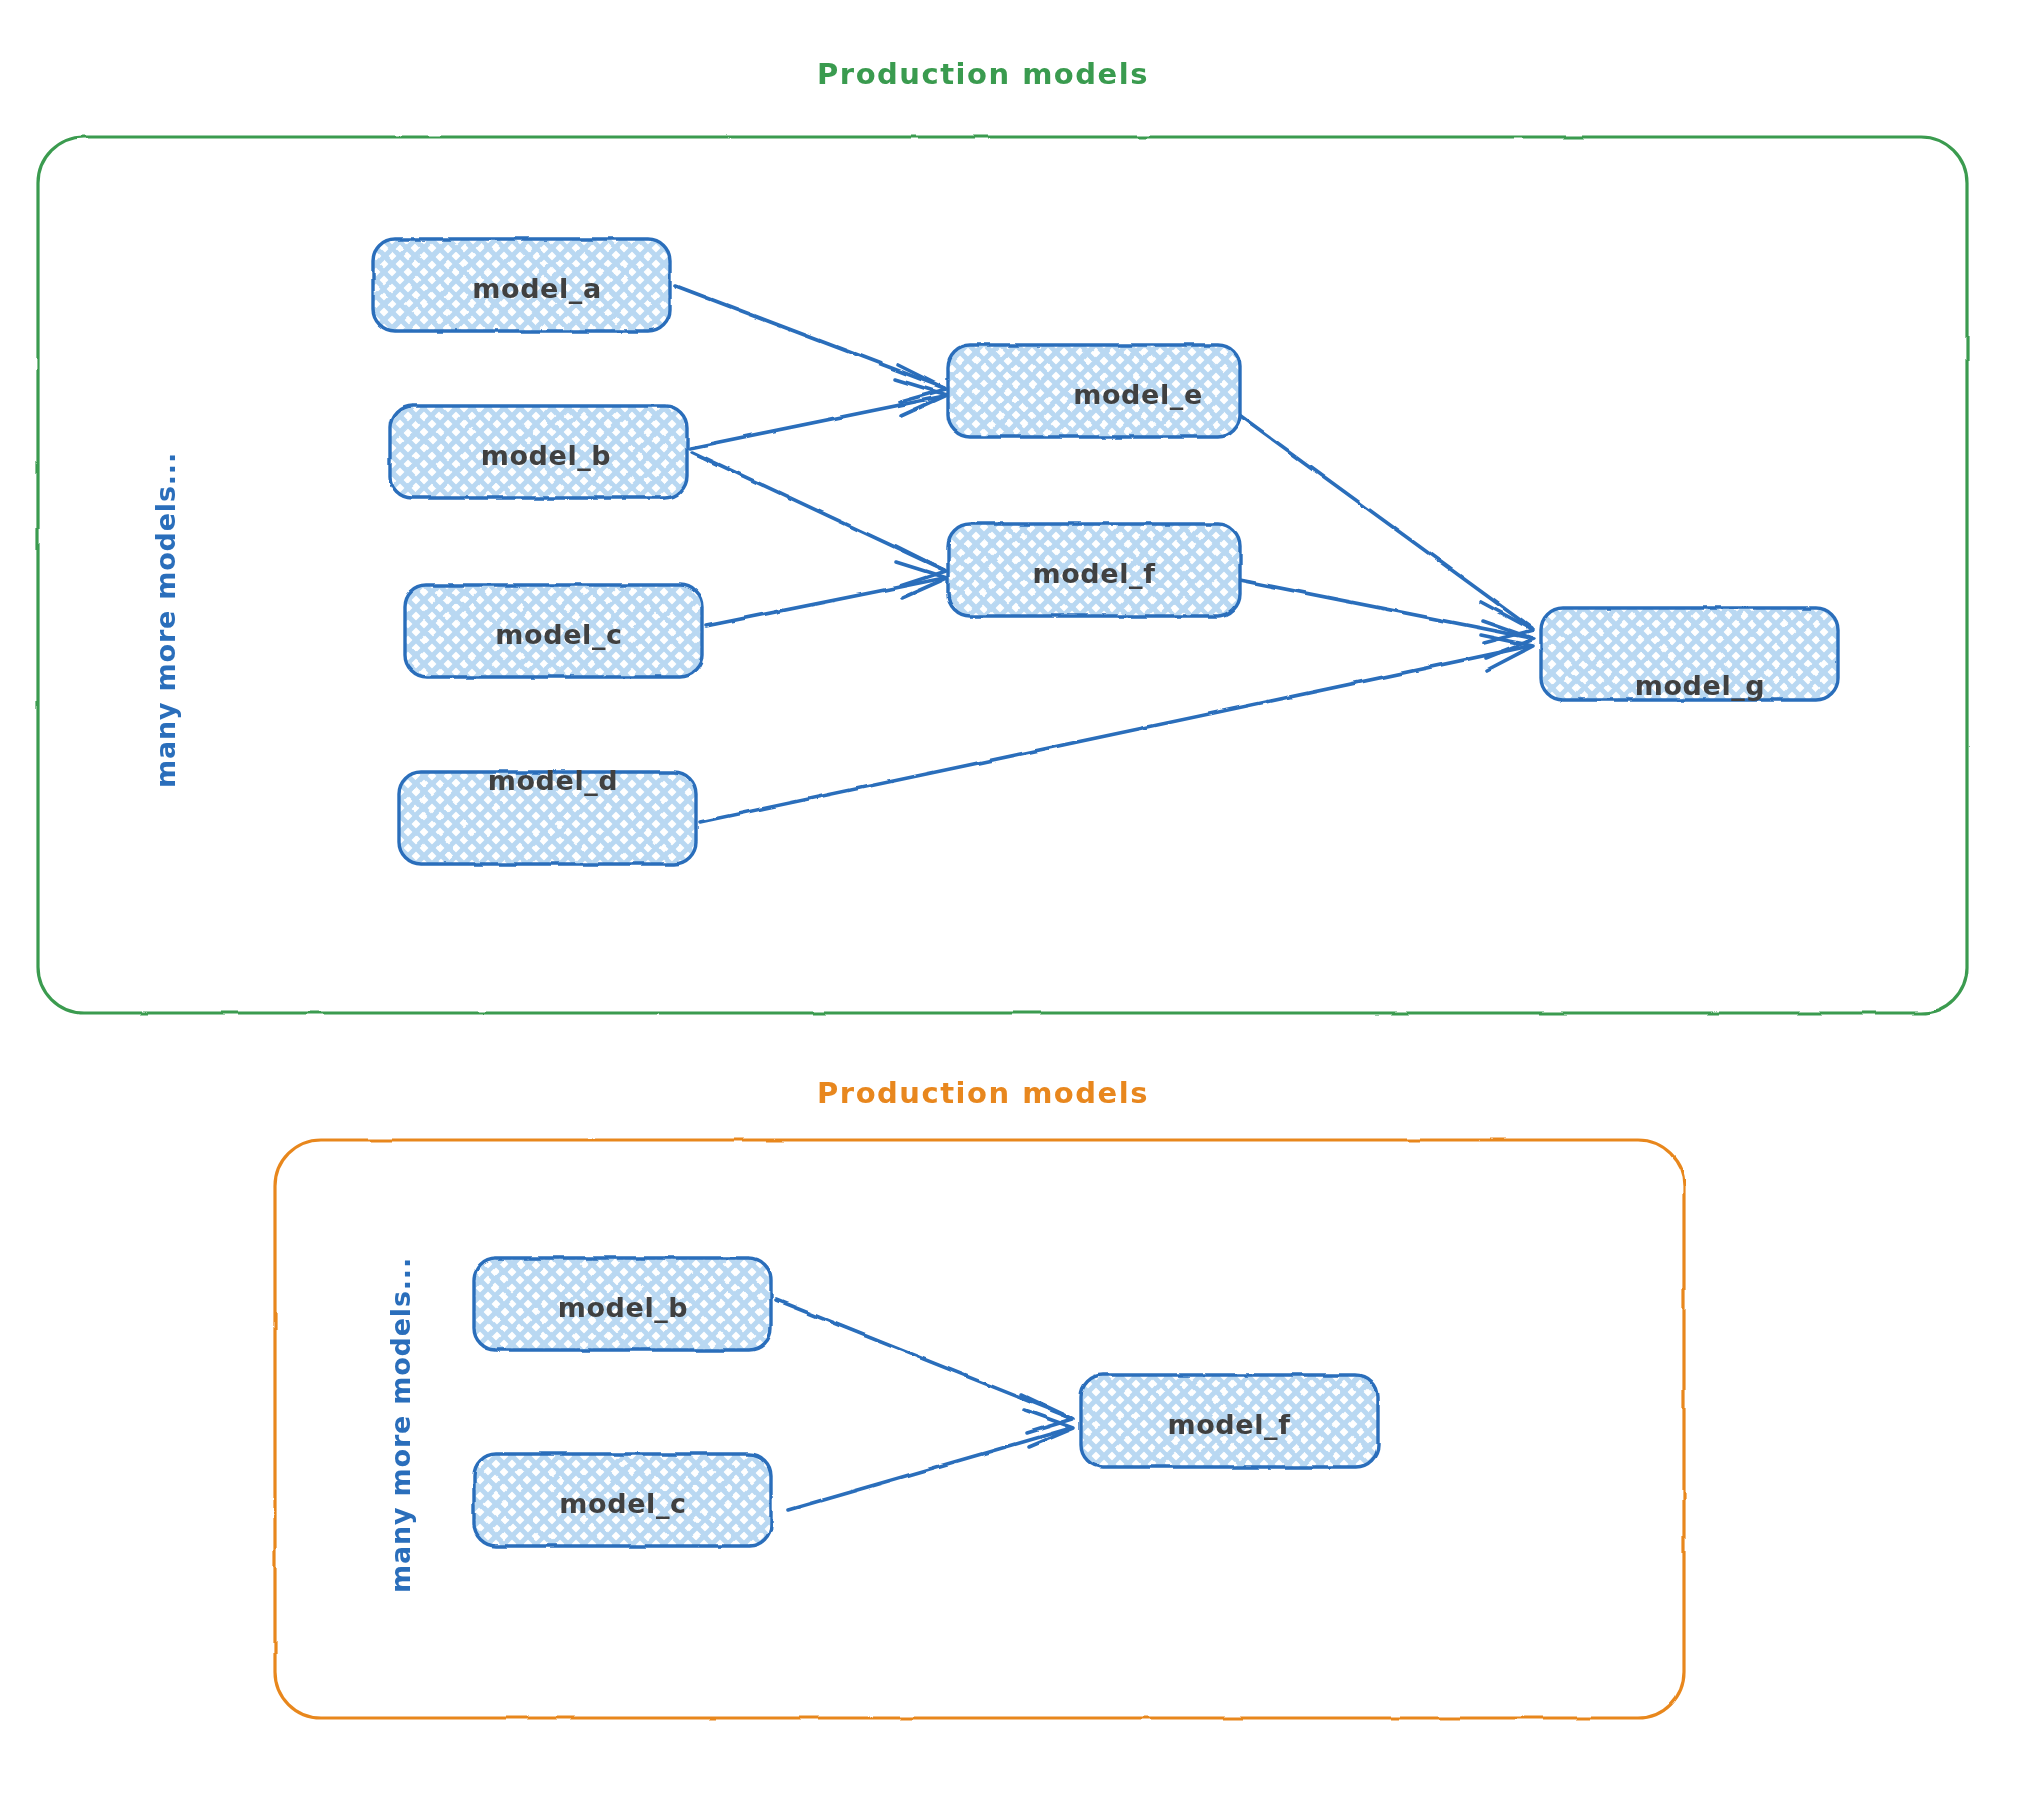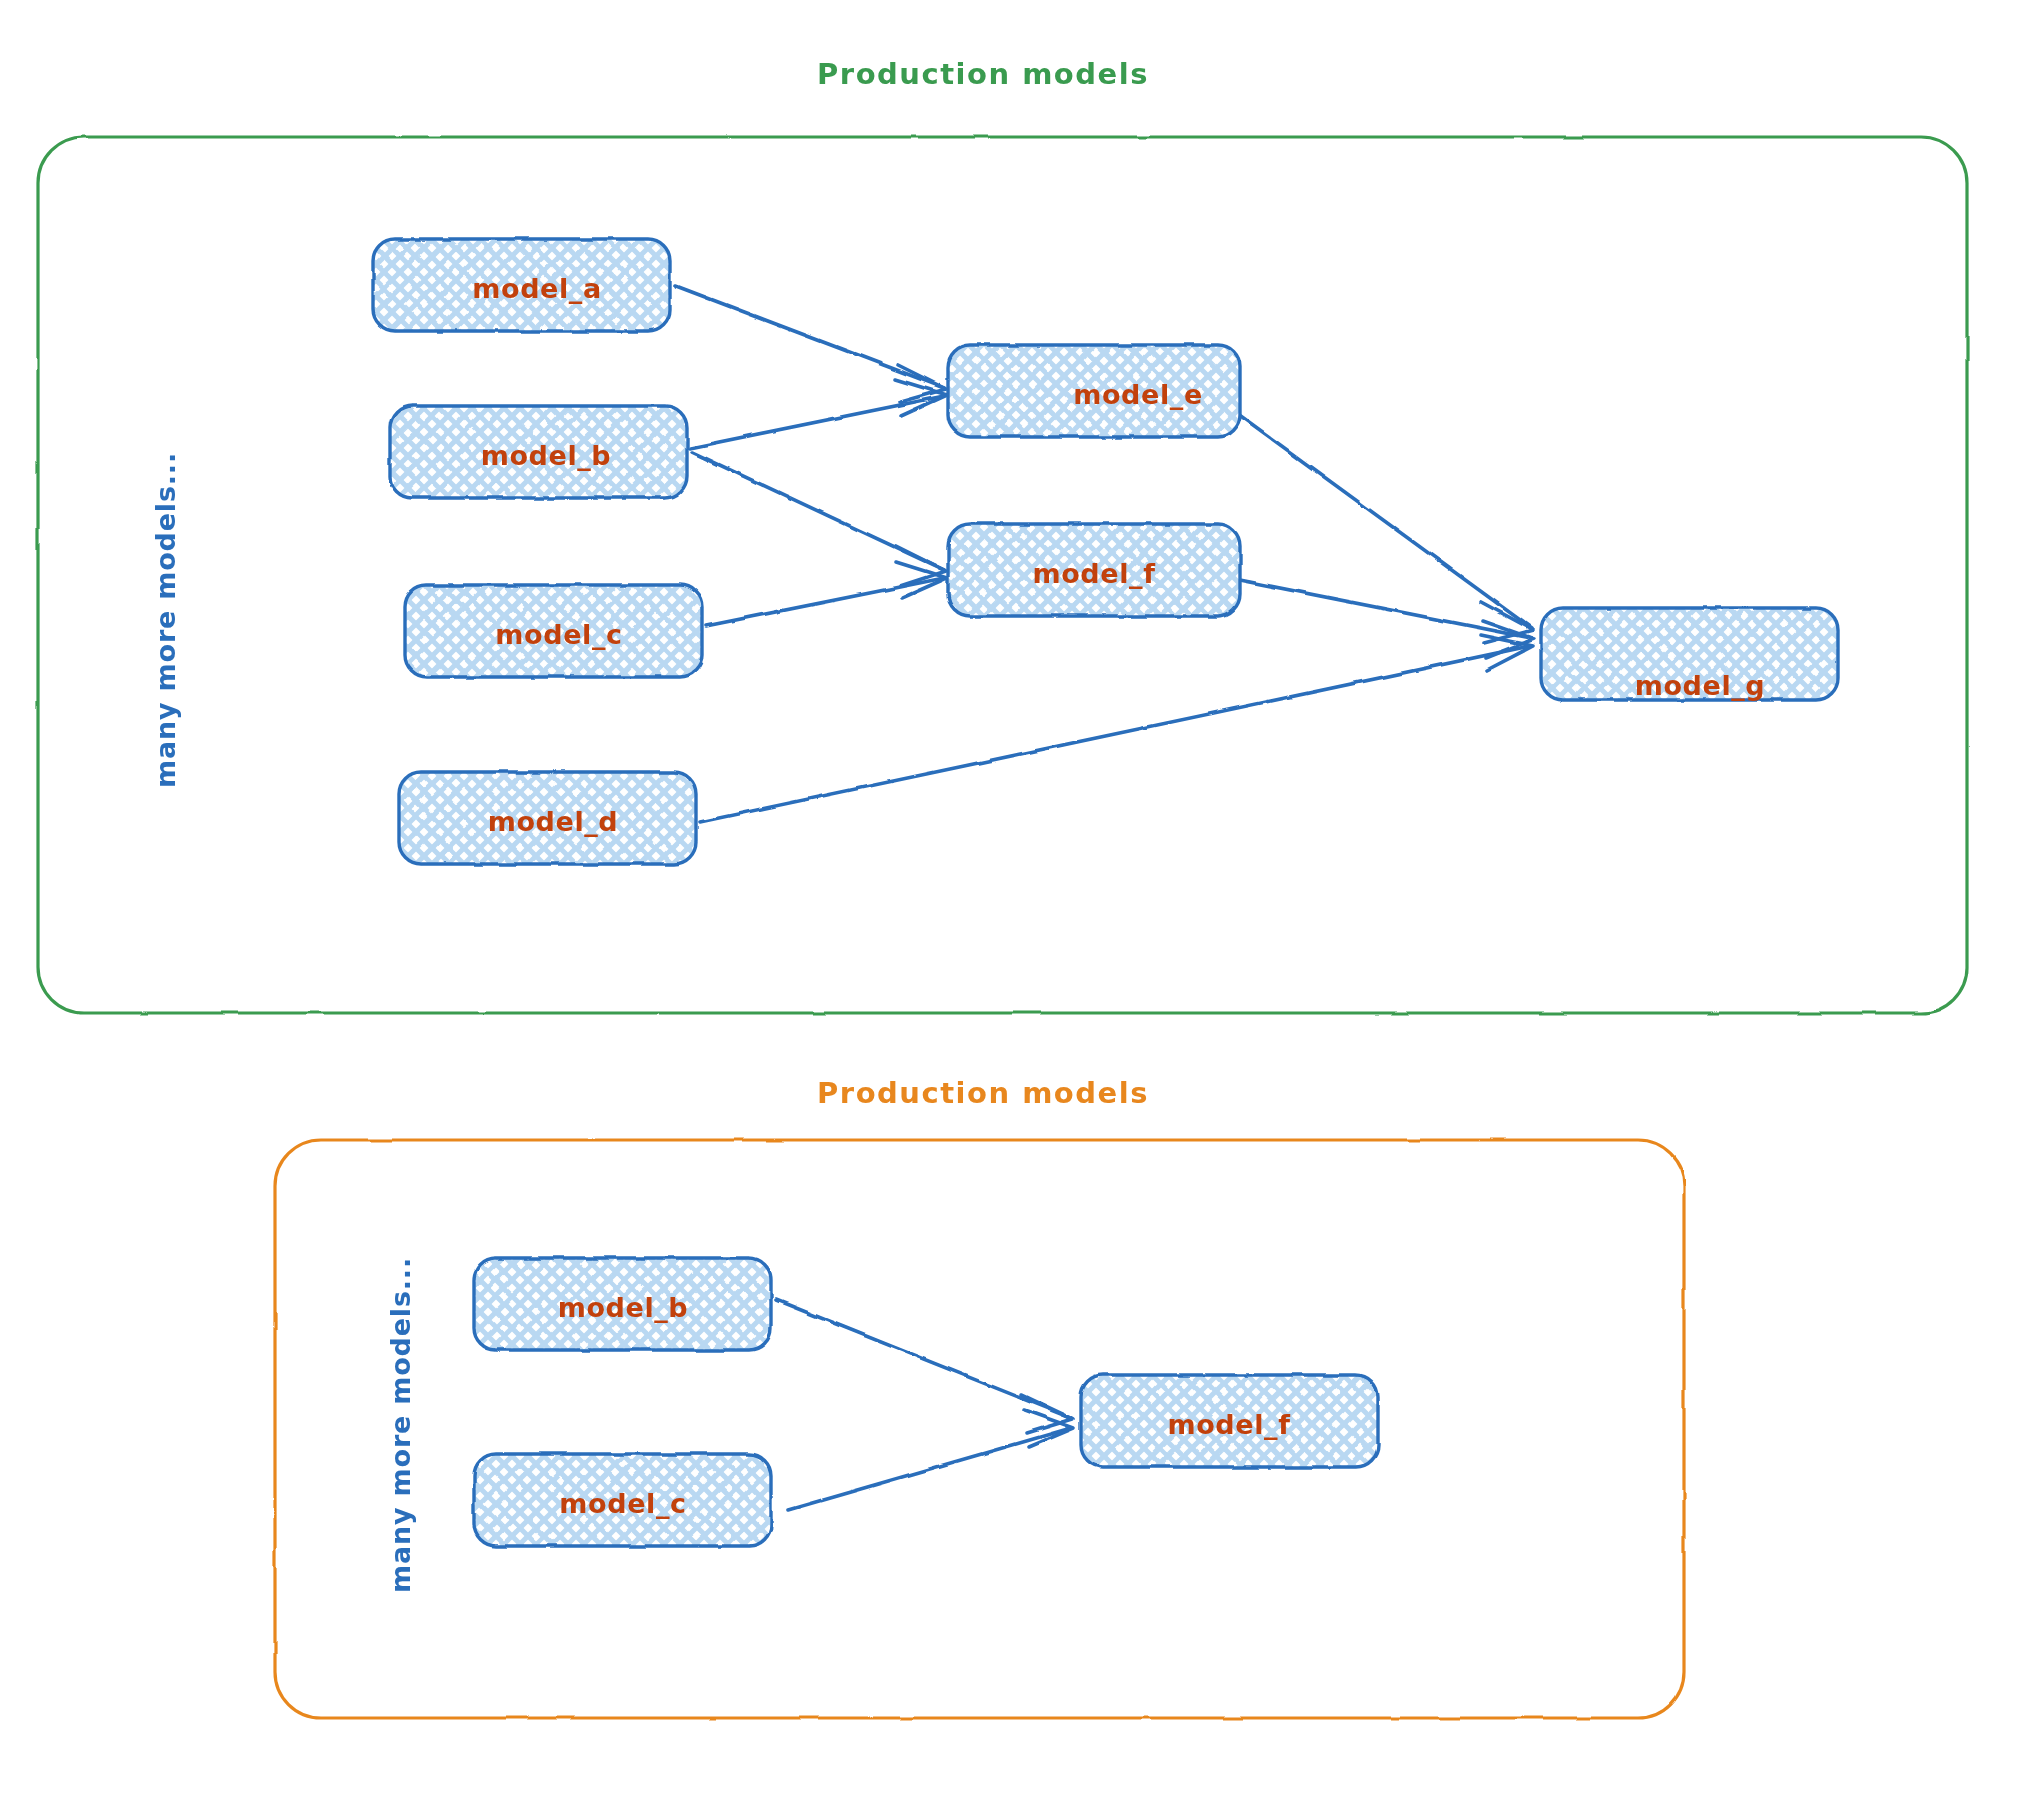--- a/index.html
+++ b/index.html
@@ -32,21 +32,21 @@
     font-weight: 600;
     letter-spacing: 1.5px;
     white-space: nowrap;
     transform: translateX(-50%);
   }
   .node-label {
     position: absolute;
     font-family: "DejaVu Sans", sans-serif;
     font-size: 27px;
     font-weight: 600;
-    color: #c2410c;
+    color: #404040;
     letter-spacing: 0.6px;
     white-space: nowrap;
     transform: translate(-50%, -50%);
     pointer-events: none;
   }
   .side-label {
     position: absolute;
     font-family: "DejaVu Sans", sans-serif;
     font-size: 27px;
     font-weight: 600;
@@ -178,21 +178,21 @@
 
   <div class="group-title" style="left:983px; top:1076px; color:#e8871e;">Production models</div>
 
   <div class="side-label" style="left:165px; top:620px; transform: translate(-50%,-50%) rotate(-90deg);">many more models...</div>
 
   <div class="side-label" style="left:400px; top:1425px; transform: translate(-50%,-50%) rotate(-90deg);">many more models...</div>
 
   <div class="node-label" style="left:537px; top:288px;">model_a</div>
   <div class="node-label" style="left:546px; top:455px;">model_b</div>
   <div class="node-label" style="left:559px; top:634px;">model_c</div>
-  <div class="node-label" style="left:553px; top:821px;">model_d</div>
+  <div class="node-label" style="left:553px; top:780px;">model_d</div>
   <div class="node-label" style="left:1094px; top:394px;margin-left:44px;">model_e</div>
   <div class="node-label" style="left:1094px; top:573px;">model_f</div>
   <div class="node-label" style="left:1700px; top:657px;margin-top:28px;">model_g</div>
 
   <div class="node-label" style="left:623px; top:1307px;">model_b</div>
   <div class="node-label" style="left:623px; top:1503px;">model_c</div>
   <div class="node-label" style="left:1229px; top:1424px;">model_f</div>
 
 </div>
 

